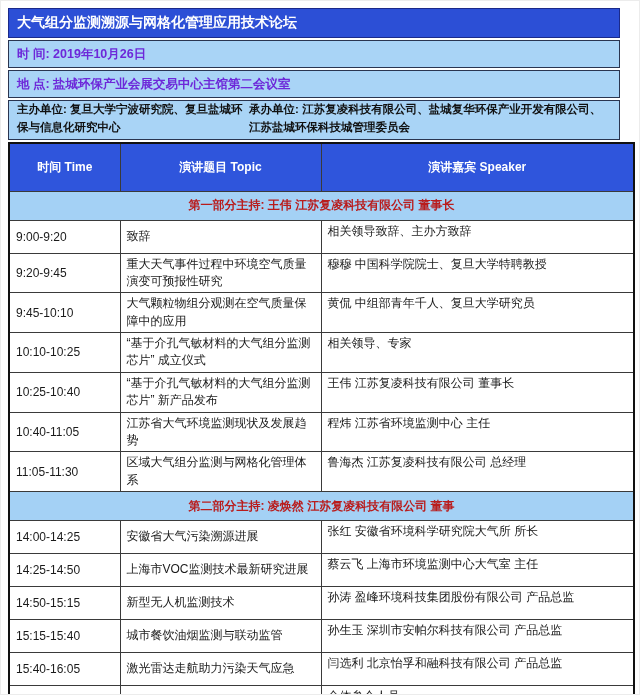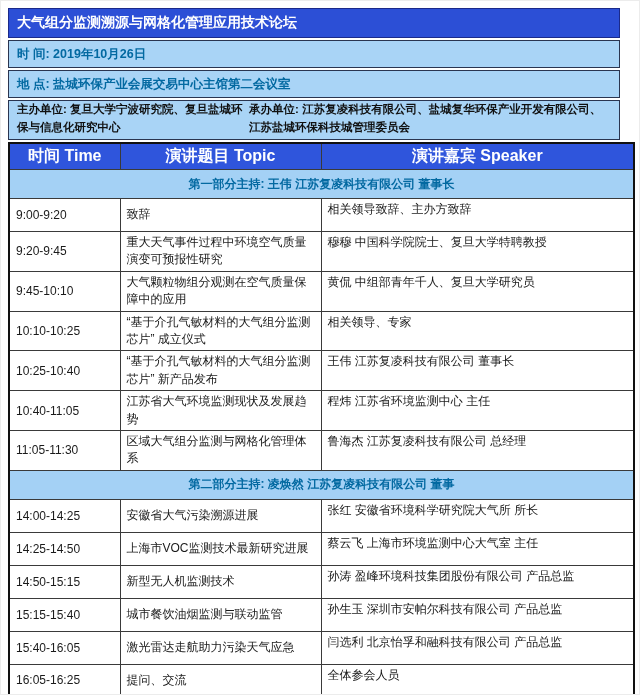--- a/index.html
+++ b/index.html
@@ -27,21 +27,21 @@
     height: 30px;
     background: #2c4fd6;
     border: 1px solid #1b2a8a;
     color: #ffffff;
     font-size: 14px;
   }
   .band-light {
     height: 28px;
     background: #a9d4f6;
     border: 1px solid #2a3550;
-    color: #0369a1;
+    color: #6d28d9;
     font-size: 12.5px;
   }
   .band-host {
     height: 40px;
     background: #a9d4f6;
     border: 1px solid #2a3550;
     color: #101010;
     font-size: 11.5px;
     flex-direction: row;
     align-items: flex-start;
@@ -58,30 +58,30 @@
   }
   table.agenda th, table.agenda td {
     border: 1px solid #3a3a3a;
     padding: 2px 6px;
     overflow: hidden;
   }
   th.col-head {
     background: #2f55dc;
     color: #ffffff;
     font-weight: bold;
-    height: 26px;
+    height: 48px;
     text-align: center;
-    font-size: 16px;
+    font-size: 12px;
   }
   td.section-cell {
     background: #a4d1f5;
     font-weight: bold;
     text-align: center;
     height: 29px;
-    color: #0369a1;
+    color: #b91c1c;
   }
   td.col-time {
     vertical-align: middle;
     height: 33px;
   }
   td.col-topic {
     text-align: left;
     vertical-align: middle;
     line-height: 1.45;
   }

